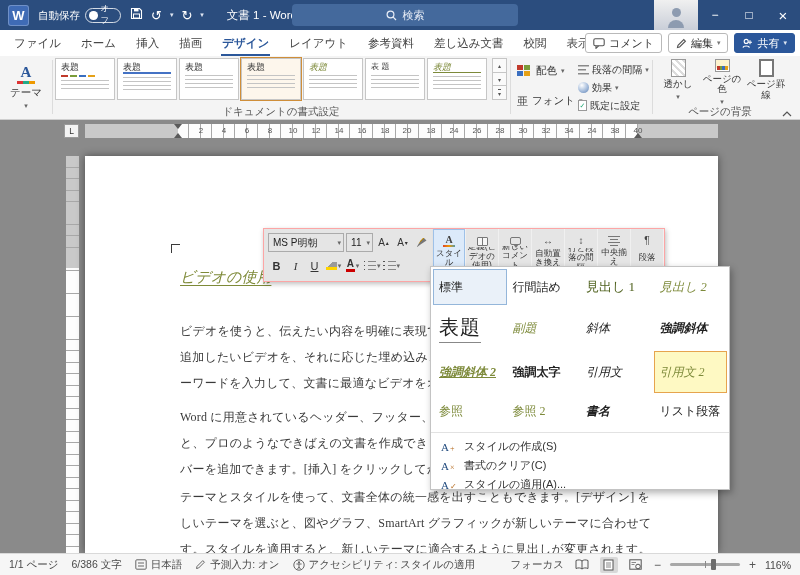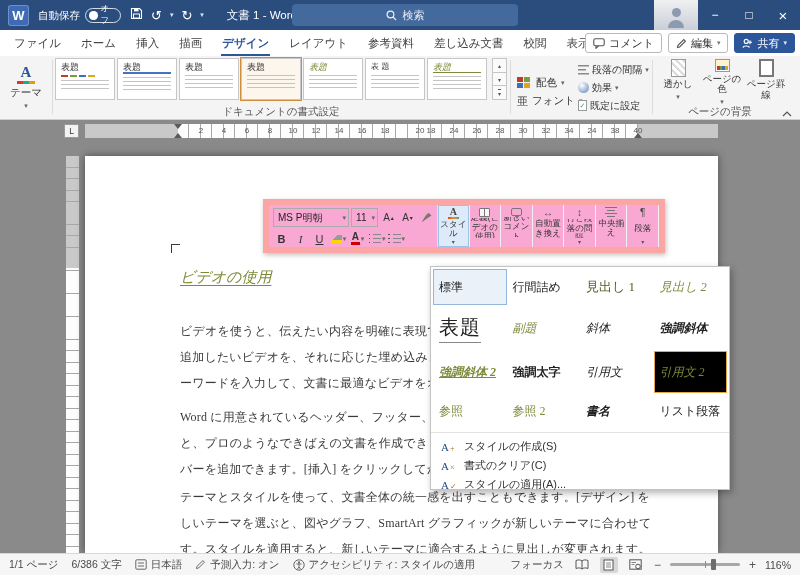--- a/index.html
+++ b/index.html
@@ -99,21 +99,21 @@
   .vruler{position:absolute;left:66px;top:14px;bottom:0;width:13px;background:
     repeating-linear-gradient(180deg,transparent 0 10.5px,#a8a8a8 10.5px 11.5px),
     linear-gradient(#c9c9c9 0 112px,#fdfdfd 112px)}
   .page{position:absolute;left:85px;top:14px;width:633px;height:397px;background:#fff;box-shadow:0 0 8px rgba(0,0,0,.45)}
   .crop{position:absolute;left:86px;top:88px;width:9px;height:9px;border-left:1.5px solid #3a3a3a;border-top:1.5px solid #3a3a3a}
   .doc-heading{position:absolute;left:95px;top:112px;font-family:"Liberation Serif","DejaVu Serif",serif;font-style:italic;font-size:15px;color:#7e8a38;text-decoration:underline;text-underline-offset:3px}
   .para{position:absolute;left:95px;width:470px;font-family:"Liberation Serif","DejaVu Serif",serif;font-size:12px;color:#3a3a3a;line-height:26px;letter-spacing:.2px}
   .para .line{white-space:nowrap;overflow:hidden;height:26px}
 
   
-  .mini-toolbar{position:absolute;left:263px;top:199px;width:402px;height:54px;background:#f9a8d4;border:6px solid #fca5a5;box-shadow:1px 2px 5px rgba(0,0,0,.25);display:flex;z-index:5}
+  .mini-toolbar{position:absolute;left:263px;top:228px;width:402px;height:54px;background:#e5e5e5;border:1px solid #fca5a5;box-shadow:1px 2px 5px rgba(0,0,0,.25);display:flex;z-index:5}
   .mt-left{width:168px;padding:3px 2px 2px 4px;display:flex;flex-direction:column;gap:2px}
   .mt-row{display:flex;align-items:center;gap:2px;height:21px}
   .mt-combo{border:1px solid #ababab;height:19px;font-size:10px;display:flex;align-items:center;gap:2px;padding:0 2px 0 4px;color:#222;white-space:nowrap;overflow:hidden}
   .mt-combo.font{width:80px}.mt-combo.size{width:28px}
   .mt-btn{min-width:17px;height:19px;display:flex;align-items:center;justify-content:center;font-size:11px;color:#333;gap:1px}
   .mt-btn .ga{font-size:10px}.mt-btn .gs{font-size:6px}
   .b-bold{font-weight:bold}.b-italic{font-style:italic;font-family:"Liberation Serif",serif}.b-under{text-decoration:underline}
   .ic-brush{width:10px;height:10px;background:linear-gradient(135deg,#b8860b 0 40%,#777 40%);clip-path:polygon(0 100%,40% 30%,70% 0,100% 30%,40% 70%)}
   .ic-highlight{width:11px;height:8px;border-bottom:3px solid #ffd400;background:linear-gradient(135deg,transparent 40%,#9a9a9a 40%)}
   .ic-fontcolor{font-size:10px;line-height:10px;border-bottom:3px solid #c00;padding:0 1px;font-weight:bold;color:#333}
@@ -145,21 +145,21 @@
     linear-gradient(#777,#777) 50% 0/12px 1px no-repeat,
     linear-gradient(#777,#777) 50% 3px/8px 1px no-repeat,
     linear-gradient(#777,#777) 50% 6px/12px 1px no-repeat,
     linear-gradient(#777,#777) 50% 9px/8px 1px no-repeat}
 
   
   .styles-panel{position:absolute;left:430px;top:266px;width:300px;height:224px;background:#fff;border:1px solid #c3c3c3;box-shadow:2px 3px 7px rgba(0,0,0,.3);z-index:6;display:flex;flex-direction:column}
   .styles-grid{display:grid;grid-template-columns:repeat(4,1fr);grid-template-rows:36px 46px 42px 36px;padding:2px 2px 0}
   .style-cell{display:flex;align-items:center;padding:2px 5px;border:1px solid transparent;overflow:hidden}
   .style-cell.selected{background:#eaf1f9;border-color:var(--selected-border)}
-  .style-cell.hover{background:#000000;border-color:var(--hover-border)}
+  .style-cell.hover{background:#fef9c3;border-color:var(--hover-border)}
   .sample{white-space:nowrap;font-family:"Liberation Serif","DejaVu Serif",serif;font-size:12px;color:#222}
   .sample.h1{color:var(--h1green);font-size:13px}
   .sample.h2{color:var(--olive);font-style:italic;font-size:12.5px}
   .sample.title{font-size:20px;border-bottom:1px solid #888;padding-bottom:1px;letter-spacing:1px}
   .sample.subtitle{color:var(--olive);font-style:italic}
   .sample.italic{font-style:italic}
   .sample.bold{font-weight:bold}
   .sample.bold-italic{font-weight:bold;font-style:italic}
   .sample.accent-bold-italic{color:var(--olive);font-weight:bold;font-style:italic;text-decoration:underline}
   .sample.accent-italic{color:var(--olive);font-style:italic}
@@ -336,21 +336,21 @@
       <div class="ab">
           <span>▾</span>
         </div>
       <div class="ab more">
           <span>▾</span>
         </div>
     </div>
     <div class="group-label lbl-docformat">ドキュメントの書式設定</div>
 
     <div class="vsep" style="left:510px"></div>
-    <div class="rb-wide" style="left:517px;top:16px">
+    <div class="rb-wide" style="left:517px;top:4px">
       <span class="ic-colors">
           <span></span>
           <span></span>
           <span></span>
           <span></span>
         </span>
       <span>配色</span>
       <span class="caret-s" style="color:#666">▾</span>
     </div>
     <div class="rb-wide" style="left:517px;top:34px">
@@ -403,21 +403,21 @@
       <div id="ruler-numbers">
           <span class="rnum" style="left: 116px;">2</span>
           <span class="rnum" style="left: 139px;">4</span>
           <span class="rnum" style="left: 162px;">6</span>
           <span class="rnum" style="left: 185px;">8</span>
           <span class="rnum" style="left: 208px;">10</span>
           <span class="rnum" style="left: 231px;">12</span>
           <span class="rnum" style="left: 254px;">14</span>
           <span class="rnum" style="left: 277px;">16</span>
           <span class="rnum" style="left: 300px;">18</span>
-          <span class="rnum" style="left: 335px; text-align: center;">20</span>
+          <span class="rnum" style="left: 322px; text-align: center;">20</span>
           <span class="rnum" style="left: 346px;">18</span>
           <span class="rnum" style="left: 369px;">24</span>
           <span class="rnum" style="left: 392px;">26</span>
           <span class="rnum" style="left: 415px;">28</span>
           <span class="rnum" style="left: 438px;">30</span>
           <span class="rnum" style="left: 461px;">32</span>
           <span class="rnum" style="left: 484px; text-align: right;">34</span>
           <span class="rnum" style="left: 507px;">24</span>
           <span class="rnum" style="left: 530px;">38</span>
           <span class="rnum" style="left: 553px;">40</span>

